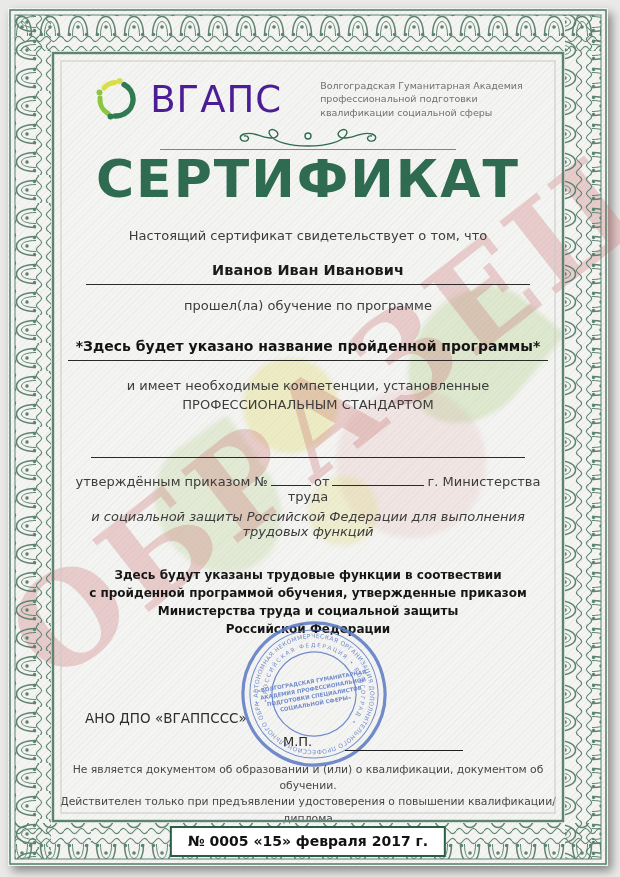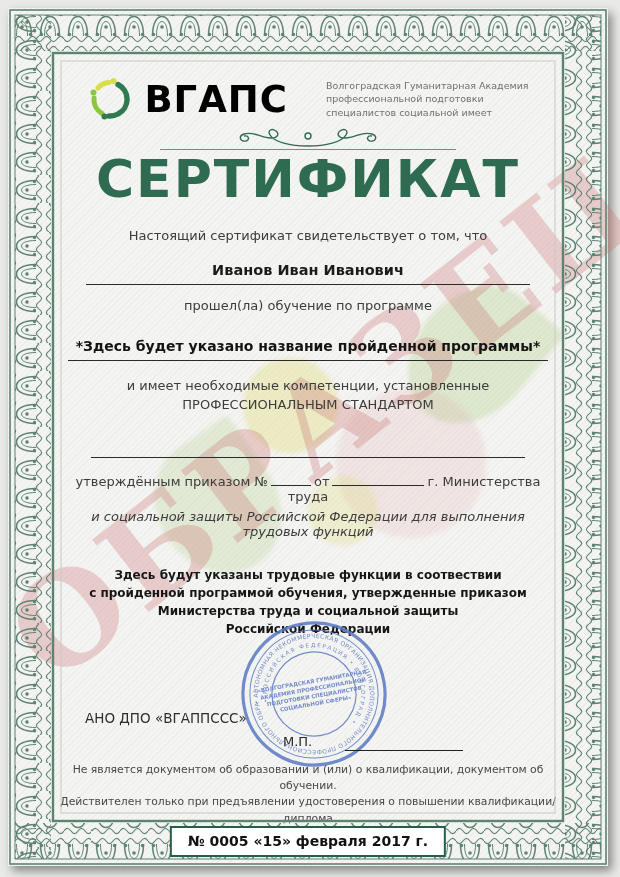--- a/index.html
+++ b/index.html
@@ -26,21 +26,21 @@
     position:absolute;left:-60px;top:342px;width:740px;text-align:center;
     transform:rotate(-38deg);
     font-family:"DejaVu Serif","Liberation Serif",serif;font-weight:bold;
     font-size:126px;letter-spacing:5px;color:rgba(201,112,112,.30);z-index:1;
     white-space:nowrap;
   }
 
   .content{position:absolute;left:53px;right:53px;top:54px;bottom:58px;text-align:center;z-index:2;}
 
   .logo-row{display:flex;justify-content:center;align-items:center;gap:11px;margin-top:14px;}
-  .logo-name{font-size:37px;font-weight:700;color:#000000;letter-spacing:1px;line-height:1;}
+  .logo-name{font-size:37px;font-weight:400;color:#4c1d95;letter-spacing:1px;line-height:1;}
   .org-lines{text-align:left;font-size:9.5px;color:#6d7270;line-height:1.4;margin-left:27px;}
 
   .flourish{margin:4px auto 0;display:block;}
 
   .title{font-size:52px;font-weight:800;color:#2e6b51;letter-spacing:2px;margin-top:0;line-height:1.05;}
 
   .txt{font-size:13px;color:#3c3c3c;}
   .intro{margin-top:21px;}
   .name{margin-top:19px;font-size:14.5px;font-weight:bold;color:#1b1b1b;}
   .rule{border-bottom:1.5px solid #2a2a2a;height:0;}
@@ -127,21 +127,21 @@
           <path d="M31,8.5 A16.5,16.5 0 0 1 31,38 A16,16 0 0 1 22,40" stroke="#2f7a50" stroke-width="5.4"></path>
         </g>
         <circle cx="26.5" cy="5" r="3" fill="#d9dd4a"></circle>
         <circle cx="6.5" cy="16.5" r="3" fill="#8cc63f"></circle>
         <circle cx="17.5" cy="40.5" r="3" fill="#2f7a50"></circle>
       </svg>
       <div class="logo-name">ВГАПС</div>
       <div class="org-lines">
         <div>Волгоградская Гуманитарная Академия</div>
         <div>профессиональной подготовки</div>
-        <div>специалистов социальной имеет</div>
+        <div>квалификации социальной сферы</div>
       </div>
     </div>
 
     <svg class="flourish" width="300" height="26" viewBox="0 0 300 26">
       <g fill="none" stroke="#2e6b51" stroke-width="1.4">
         <path d="M150,20 C132,20 116,16 112,9 C109,4 114,2 118,5 C122,8 119,13 112,12 C100,11 96,5 86,8 C80,10 82,16 88,15 C92,14 91,9 86,10"></path>
         <path d="M150,20 C168,20 184,16 188,9 C191,4 186,2 182,5 C178,8 181,13 188,12 C200,11 204,5 214,8 C220,10 218,16 212,15 C208,14 209,9 214,10"></path>
         <circle cx="150" cy="10" r="3"></circle>
       </g>
       <line x1="2" y1="23.5" x2="298" y2="23.5" stroke="#2e6b51" stroke-width="1" opacity=".7"></line>

